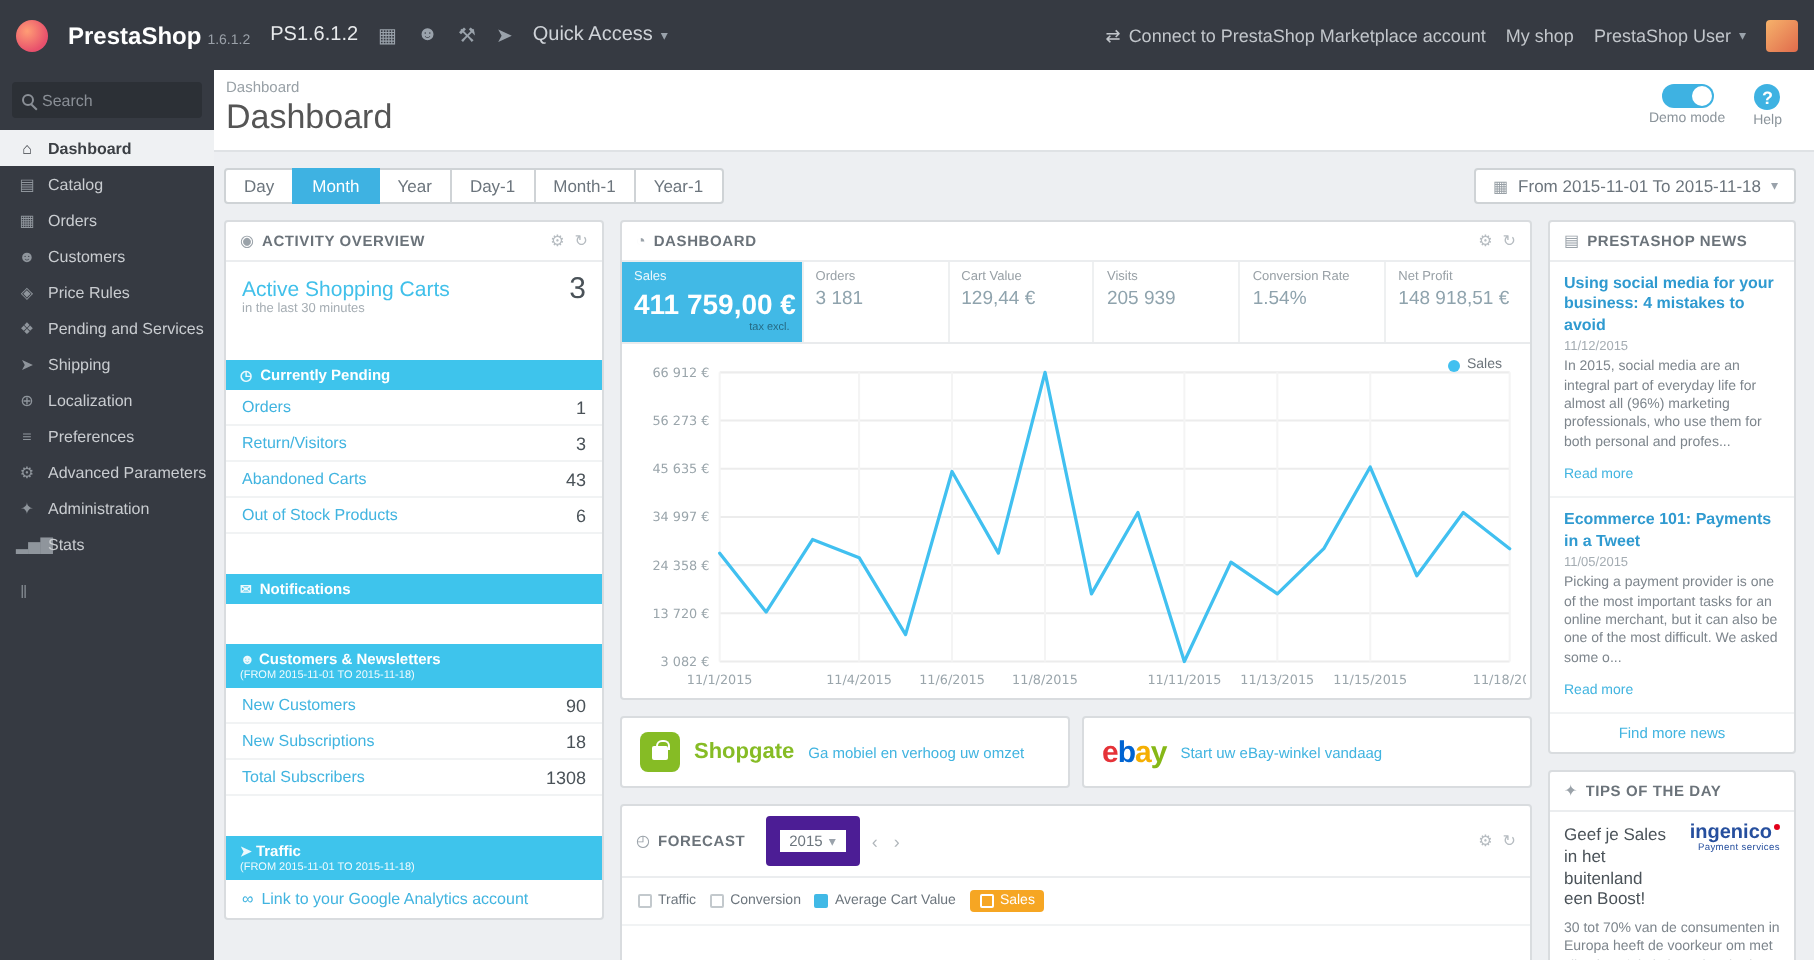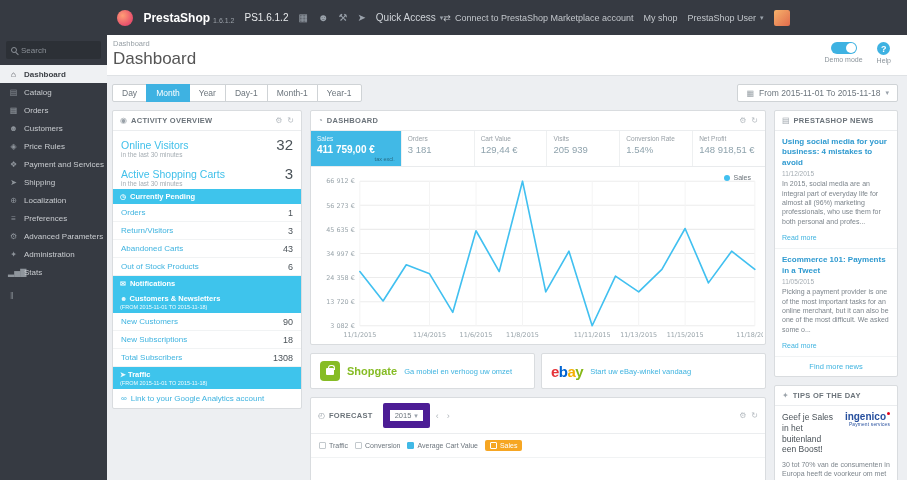--- a/index.html
+++ b/index.html
@@ -1,21 +1,21 @@
 <!DOCTYPE html>
 <html><head>
 <meta charset="utf-8">
 <style>
 *{margin:0;padding:0;box-sizing:border-box}
 html,body{width:907px;height:480px;overflow:hidden}
 body{position:relative;font-family:"Liberation Sans",sans-serif;background:#edeff2;color:#444}
 a{text-decoration:none;cursor:pointer}
 
 
-.topbar{position:absolute;top:0;left:0;right:0;height:35px;background:#363a42;display:flex;align-items:center;justify-content:center;padding:0 8px;color:#c2c6cb;font-size:10px;z-index:10}
+.topbar{position:absolute;top:0;left:0;right:0;height:35px;background:#363a42;display:flex;align-items:center;justify-content:space-between;padding:0 8px;color:#c2c6cb;font-size:10px;z-index:10}
 .tb-left,.tb-right{display:flex;align-items:center;gap:10px}
 .logo-dot{width:16px;height:16px;border-radius:50%;background:radial-gradient(circle at 35% 35%,#ff9d75,#e8506c 70%);display:inline-block;flex:none}
 .brand{color:#fff;font-size:12px;font-weight:bold}
 .brand-ver{font-size:7px;color:#9aa0a8;margin-left:-7px;align-self:flex-start;margin-top:7px}
 .shopname{color:#e8eaec;font-size:10px}
 .tb-icon{color:#9aa2ab;font-size:10px;cursor:pointer}
 .tb-quick{display:flex;gap:4px;align-items:center;color:#cfd3d8;cursor:pointer}
 .caret{font-size:7px;color:#9aa2ab}
 .tb-link{color:#c2c6cb;display:flex;align-items:center;gap:4px;white-space:nowrap;cursor:pointer;font-size:9px}
 .avatar{width:16px;height:16px;border-radius:2px;background:linear-gradient(135deg,#f6b26b,#e06b4c);display:inline-block;flex:none}
@@ -67,21 +67,21 @@
 .spacer{flex:1}
 .p-tools{display:flex;gap:5px;color:#b6bcc1;font-size:8px}
 .p-tools span{cursor:pointer}
 
 
 .bigstat{padding:5px 8px 2px}
 .bs-row{display:flex;justify-content:space-between;align-items:center}
 .bs-link{color:#41c0ea;font-size:10.5px}
 .bs-val{font-size:15px;color:#4a5258}
 .bs-sub{font-size:6.5px;color:#a5adb3;margin-top:-2px}
-.sec-head{background:#3ec4ec;color:#fff;padding:3px 7px;font-size:7.5px;font-weight:bold;display:flex;align-items:center;gap:4px;margin-top:0}
+.sec-head{background:#3ec4ec;color:#fff;padding:3px 7px;font-size:7.5px;font-weight:bold;display:flex;align-items:center;gap:4px;margin-top:20px}
 .sh-ic{font-size:7px;opacity:.9}
 .sec-head.stack{flex-direction:column;align-items:flex-start;gap:1px}
 .sec-sub{font-size:5.5px;font-weight:normal;opacity:.92}
 .srow{display:flex;justify-content:space-between;align-items:center;padding:3.5px 8px;border-bottom:1px solid #f1f3f4;font-size:8px}
 .srow a{color:#41b4e0}
 .srow-val{color:#4a5258;font-size:9px}
 .notif-grid{display:flex}
 .ncell{flex:1;text-align:center;padding:5px 2px;border-right:1px solid #f1f3f4;cursor:pointer}
 .ncell:last-child{border-right:0}
 .ncell-lb{font-size:7px;color:#41b4e0}
@@ -90,21 +90,21 @@
 .ga-row a{color:#41b4e0;display:flex;gap:4px;align-items:center}
 
 
 .stats-row{display:flex;border-bottom:1px solid #e9ebed}
 .stat{flex:1;padding:4px 6px;border-right:1px solid #eef0f1;cursor:pointer;min-width:0;overflow:hidden}
 .stat:last-child{border-right:0}
 .stat-lb{font-size:6.5px;color:#98a0a6;white-space:nowrap}
 .stat-val{font-size:9.5px;color:#8fa3ad;margin-top:2px;white-space:nowrap}
 .stat.active{background:#41b9e6;flex:1.3}
 .stat.active .stat-lb{color:#eaf7fd}
-.stat.active .stat-val{color:#fff;font-weight:bold;font-size:10px}
+.stat.active .stat-val{color:#fff;font-weight:bold;font-size:14px}
 .stat-note{font-size:5.5px;color:rgba(0,0,0,.45);text-align:right;margin-top:1px}
 .chart-wrap{position:relative;padding:4px 2px 2px}
 .chart-legend{position:absolute;top:7px;right:14px;font-size:7px;color:#6b737a;display:flex;align-items:center;gap:3px;cursor:pointer}
 .chart-legend .dot{width:6px;height:6px;border-radius:50%;background:#41c0f0;display:inline-block}
 .chart-wrap svg{display:block;width:100%;height:auto}
 svg text{font-family:"DejaVu Sans",sans-serif}
 
 
 .modules-row{display:flex;gap:6px;margin-bottom:8px}
 .module-box{flex:1;background:#fff;border:1px solid #d9dcdf;border-radius:2px;display:flex;align-items:center;gap:7px;padding:7px 9px;min-width:0}
@@ -196,21 +196,21 @@
   <div class="nav-item">
     <span class="nav-ic">☻</span>
     <span>Customers</span>
   </div>
   <div class="nav-item">
     <span class="nav-ic">◈</span>
     <span>Price Rules</span>
   </div>
   <div class="nav-item">
     <span class="nav-ic">❖</span>
-    <span>Payment and Services</span>
+    <span>Pending and Services</span>
   </div>
   <div class="nav-item">
     <span class="nav-ic">➤</span>
     <span>Shipping</span>
   </div>
   <div class="nav-item">
     <span class="nav-ic">⊕</span>
     <span>Localization</span>
   </div>
   <div class="nav-item">
@@ -278,27 +278,20 @@
           <div class="p-head">
             <span class="p-ic">◉</span>
             <span class="p-title">ACTIVITY OVERVIEW</span>
             <span class="spacer"></span>
             <span class="p-tools">
               <span>⚙</span>
               <span>↻</span>
             </span>
           </div>
 
-          <div class="bigstat">
-            <div class="bs-row">
-              <a class="bs-link">Online Visitors</a>
-              <span class="bs-val">32</span>
-            </div>
-            <div class="bs-sub">in the last 30 minutes</div>
-          </div>
 
           <div class="bigstat">
             <div class="bs-row">
               <a class="bs-link">Active Shopping Carts</a>
               <span class="bs-val">3</span>
             </div>
             <div class="bs-sub">in the last 30 minutes</div>
           </div>
 
           <div class="sec-head">

